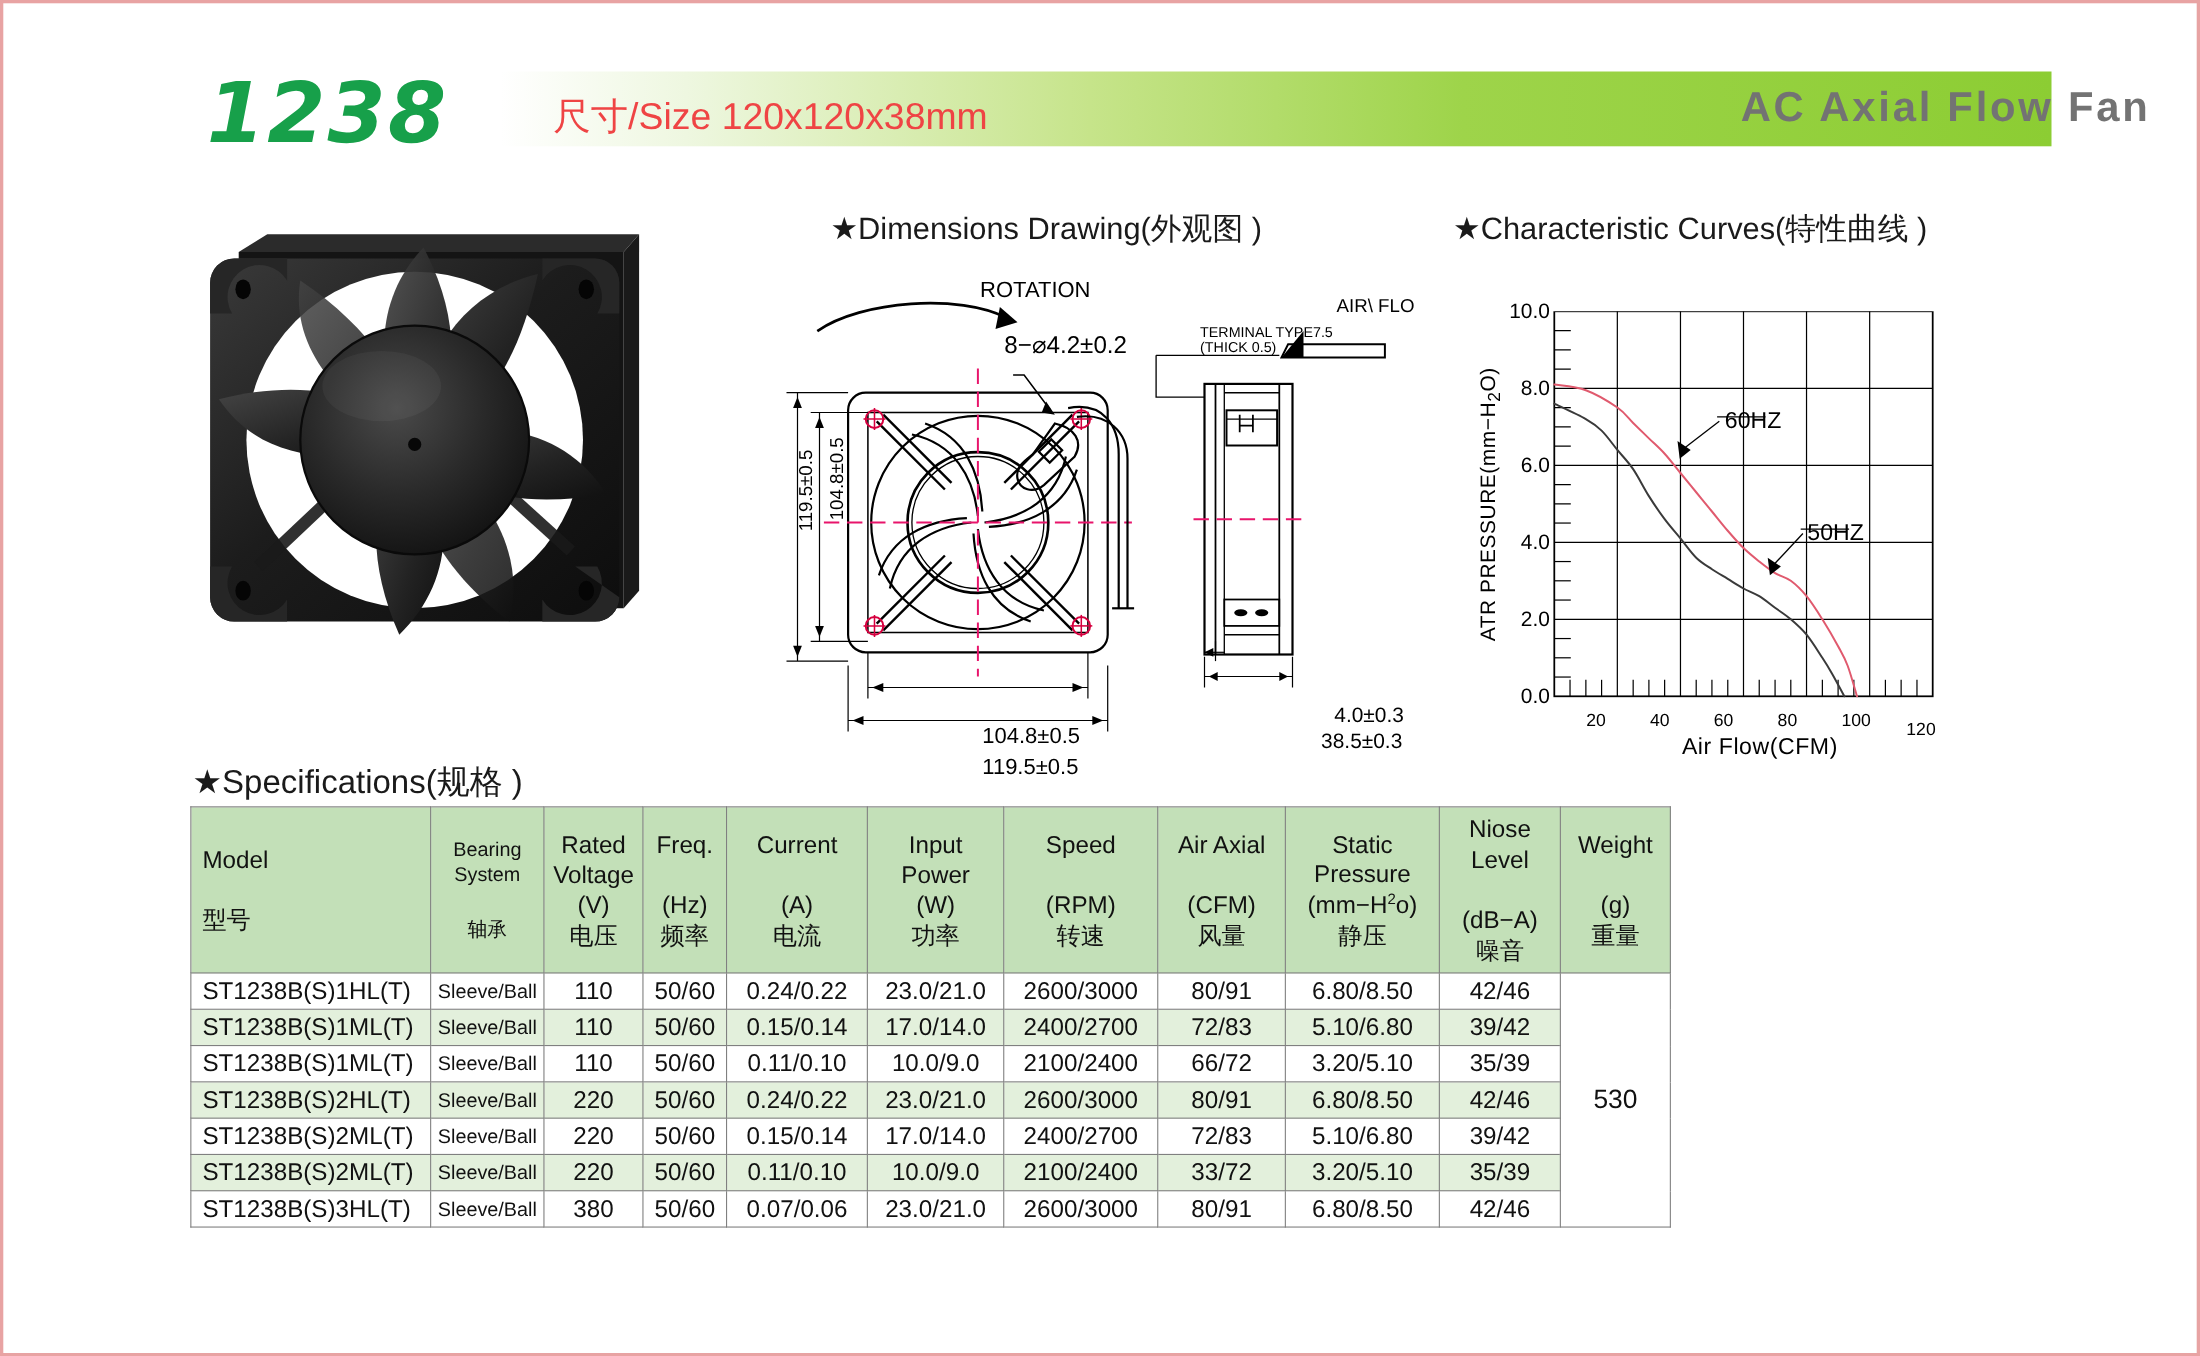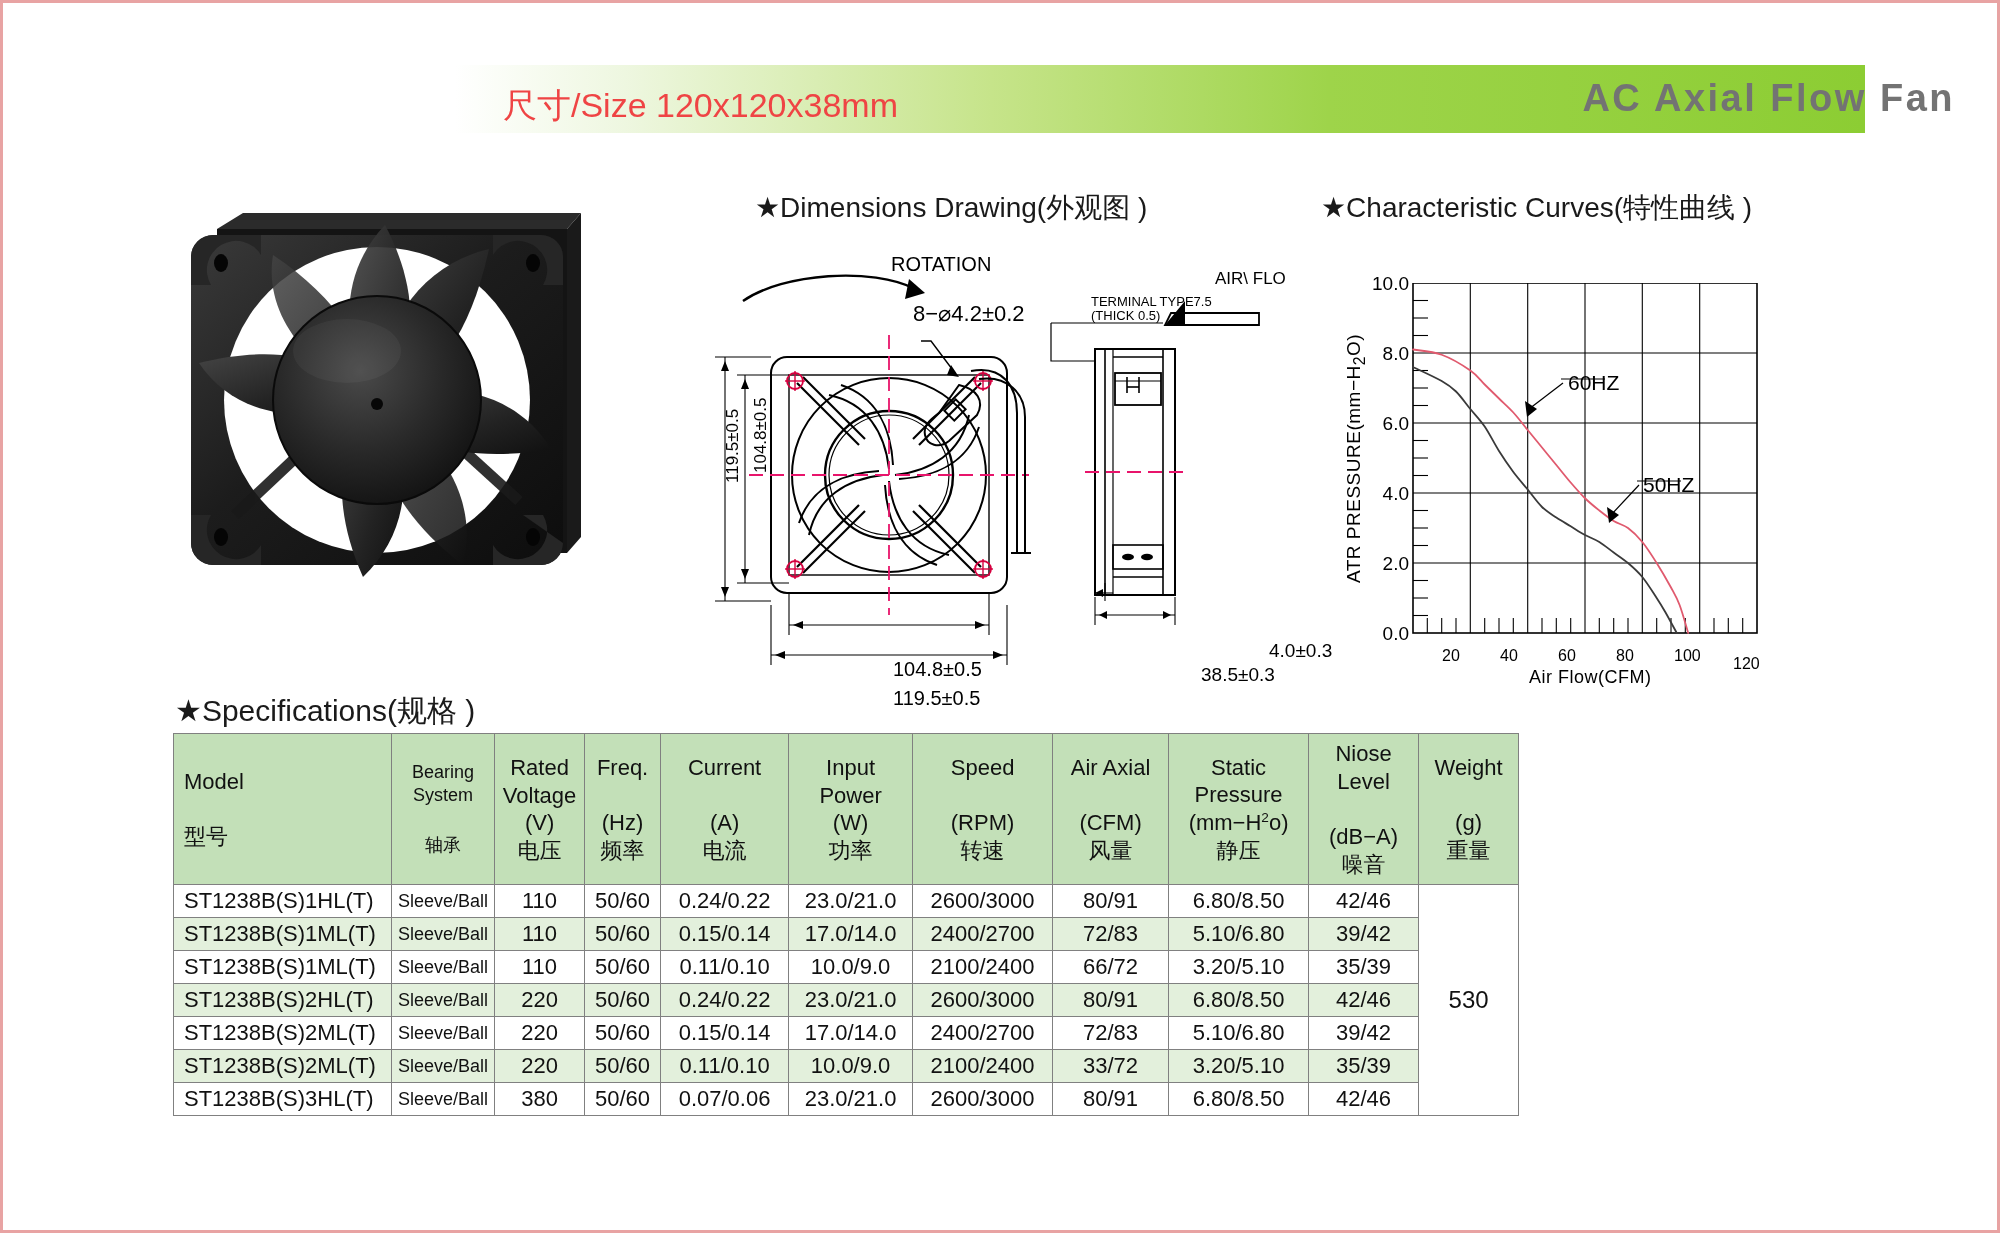--- a/index.html
+++ b/index.html
@@ -104,21 +104,21 @@
     left: 10px; top: 300px;
     font-size: 19px;
     transform: rotate(-90deg);
     transform-origin: left top;
     white-space: nowrap;
     letter-spacing: 0.5px;
   }
   #chart-xlabel {
     position: absolute;
     left: 196px; top: 384px;
-    font-size: 18px;
+    font-size: 21px;
     white-space: nowrap;
     letter-spacing: 0.5px;
   }
   .ytick {
     position: absolute;
     font-size: 19px;
     text-align: right;
     width: 60px;
     white-space: nowrap;
   }
@@ -175,20 +175,21 @@
   .col-noise { width: 110px; }
   .col-weight { width: 100px; }
   sup { font-size: 0.62em; vertical-align: super; }
 </style>
 </head>
 <body>
 
 <div id="page">
 
   <div id="header-band"></div>
+  <div id="model-number">1238</div>
   <div id="size-text">尺寸/Size 120x120x38mm</div>
   <div id="product-title">AC Axial Flow Fan</div>
 
   <div class="section-title" id="title-curves">★Characteristic Curves(特性曲线 )</div>
   <div class="section-title" id="title-dimensions">★Dimensions Drawing(外观图 )</div>
   <div class="section-title" id="title-specs">★Specifications(规格 )</div>
 
   <svg id="fan-photo" viewBox="0 0 412 395">
     <defs>
       <linearGradient id="frameGrad" x1="0" y1="0" x2="1" y2="1">
@@ -408,21 +409,21 @@
   <div class="dimlabel" style="left:888px; top:250px; font-size:20px;">ROTATION</div>
   <div class="dimlabel" style="left:910px; top:298px; font-size:22px;">8−⌀4.2±0.2</div>
   <div class="dimlabel small" style="left:1088px; top:291px;">TERMINAL TYPE7.5</div>
   <div class="dimlabel small" style="left:1088px; top:305px;">(THICK 0.5)</div>
   <div class="dimlabel" style="left:1212px; top:266px; font-size:17px;">AIR\ FLO</div>
 
   <div class="vlabel" style="left:720px; top:480px;">119.5±0.5</div>
   <div class="vlabel" style="left:748px; top:470px;">104.8±0.5</div>
   <div class="dimlabel" style="left:890px; top:655px; font-size:20px;">104.8±0.5</div>
   <div class="dimlabel" style="left:890px; top:684px; font-size:20px;">119.5±0.5</div>
-  <div class="dimlabel" style="left:1266px; top:637px; font-size:19px;text-align:right;">4.0±0.3</div>
+  <div class="dimlabel" style="left:1210px; top:637px; font-size:19px;text-align:right;">4.0±0.3</div>
   <div class="dimlabel" style="left:1198px; top:661px; font-size:19px;">38.5±0.3</div>
 
   <div id="chart-wrap">
 
     <div id="chart-ylabel">
       <span>ATR PRESSURE(mm−H</span><sub>2</sub><span>O)</span>
     </div>
 
     <div class="ytick" style="left:16px; top:-10px;">10.0</div>
     <div class="ytick" style="left:16px; top:60px;">8.0</div>

